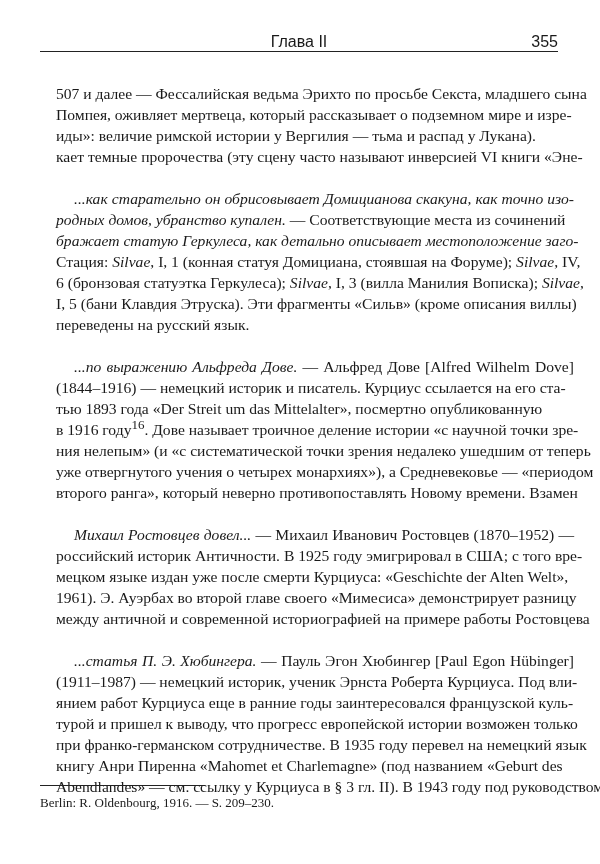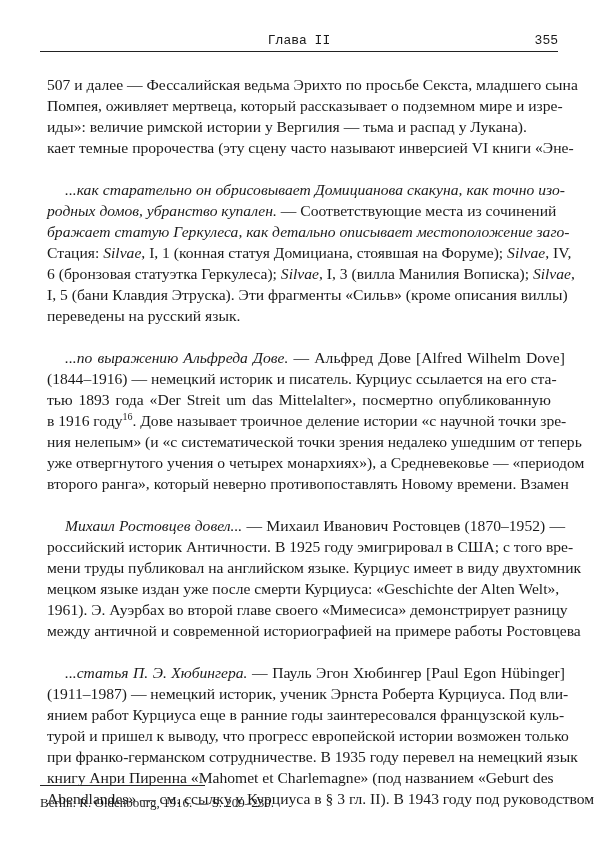--- a/index.html
+++ b/index.html
@@ -1,30 +1,30 @@
 <!DOCTYPE html>
 <html><head>
 <meta charset="utf-8">
 <style>
   html, body { margin:0; padding:0; background:#fff; }
   body { width:600px; height:864px; position:relative; overflow:hidden; color:#1a1a1a;
          font-family:"Liberation Serif", "DejaVu Serif", serif; }
   .page { position:absolute; left:40px; top:0; width:518px; }
   .header { position:absolute; top:33px; left:0; width:518px; height:18px;
-            font-family:Liberation Mono, monospace; font-size:13px; }
+            font-family:Liberation Sans, sans-serif; font-size:16px; }
   .header .chap { position:absolute; left:0; right:0; text-align:center; top:0; }
   .header .num { position:absolute; right:0; top:0; }
   .hrule { position:absolute; top:51px; left:0; width:518px; height:0; border-top:1.6px solid #222; }
   .body { position:absolute; top:67px; left:0; width:518px; font-size:15.6px; line-height:21px; }
-  .body p { margin:7px; text-align:justify; }
+  .body p { margin:16px; text-align:justify; }
   .body p.gap { margin-top:21px; }
   .line { display:block; text-align:justify; text-align-last:justify; white-space:nowrap; }
   .line.last { text-align-last:left; }
   i { font-style:italic; }
-  sup { font-size:10px; vertical-align:6px; line-height:0; }
+  sup { font-size:13px; vertical-align:6px; line-height:0; }
   .fnrule { position:absolute; top:785px; left:0; width:165px; border-top:1px solid #222; }
   .footnote { position:absolute; top:793px; left:0; width:518px; font-size:13px; line-height:19px; }
   .sc { font-variant:small-caps; }
 </style>
 </head>
 <body>
 
 <div class="page">
   <div class="header">
     <span class="chap">Глава II</span>
@@ -56,21 +56,20 @@
       <span class="line">тью 1893 года «Der Streit um das Mittelalter», посмертно опубликованную</span>
       <span class="line"><span>в 1916 году</span><sup>16</sup><span>. Дове называет троичное деление истории «с научной точки зре-</span></span>
       <span class="line">ния нелепым» (и «с систематической точки зрения недалеко ушедшим от теперь</span>
       <span class="line">уже отвергнутого учения о четырех монархиях»), а Средневековье — «периодом</span>
       <span class="line">второго ранга», который неверно противопоставлять Новому времени. Взамен</span>
     </p>
 
     <p class="gap">
       <span class="line" style="padding-left:18px;box-sizing:border-box;width:518px"><i>Михаил Ростовцев довел...</i><span> — Михаил Иванович Ростовцев (1870–1952) —</span></span>
       <span class="line">российский историк Античности. В 1925 году эмигрировал в США; с того вре-</span>
-      <span class="line">мени труды публиковал на английском языке. Курциус имеет в виду двухтомник</span>
       <span class="line">мецком языке издан уже после смерти Курциуса: «Geschichte der Alten Welt»,</span>
       <span class="line">1961). Э. Ауэрбах во второй главе своего «Мимесиса» демонстрирует разницу</span>
       <span class="line">между античной и современной историографией на примере работы Ростовцева</span>
     </p>
 
     <p class="gap">
       <span class="line" style="padding-left:18px;box-sizing:border-box;width:518px"><i>...статья П. Э. Хюбингера.</i><span> — Пауль Эгон Хюбингер [Paul Egon Hübinger]</span></span>
       <span class="line">(1911–1987) — немецкий историк, ученик Эрнста Роберта Курциуса. Под вли-</span>
       <span class="line">янием работ Курциуса еще в ранние годы заинтересовался французской куль-</span>
       <span class="line">турой и пришел к выводу, что прогресс европейской истории возможен только</span>

